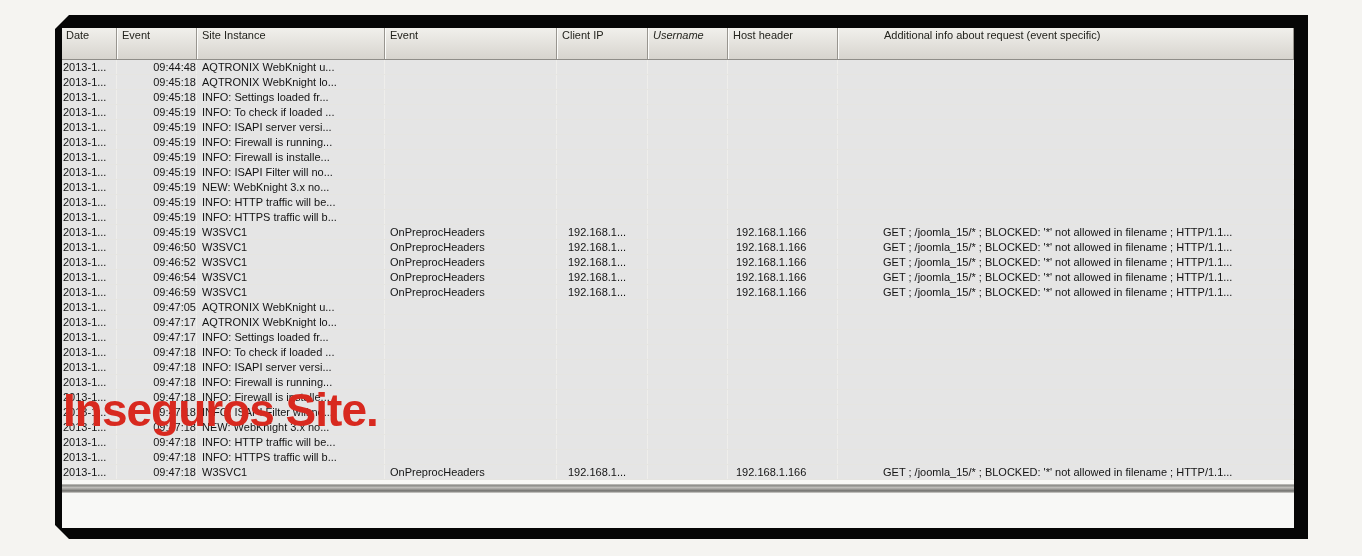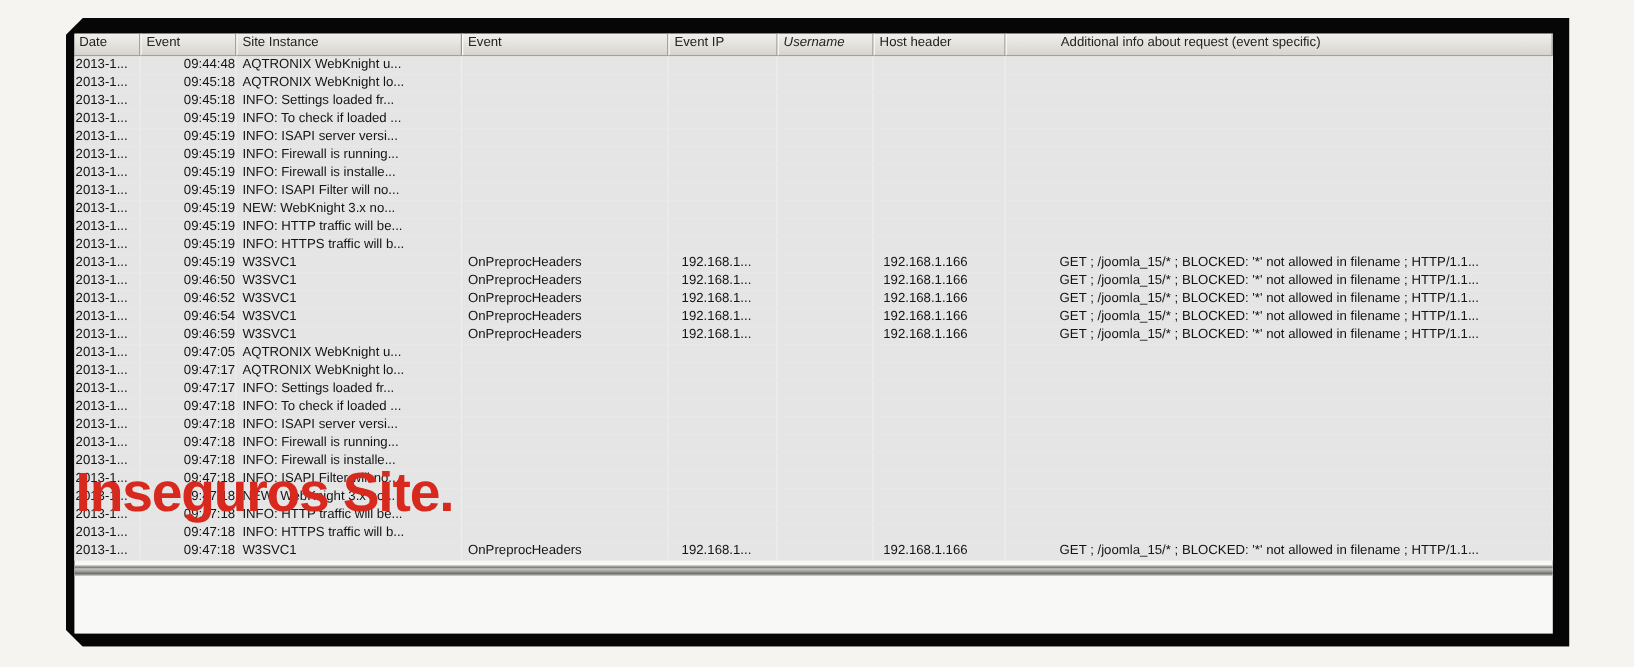--- a/index.html
+++ b/index.html
@@ -22,21 +22,21 @@
   .viewer {
     position: absolute;
     left: 7px; top: 13px;
     width: 1232px; height: 500px;
     background: #f8f8f6;
     overflow: hidden;
   }
 
   .header-row {
     display: flex;
-    height: 19px;
+    height: 32px;
     background: linear-gradient(#f1f0ec, #d7d4ce);
     border-bottom: 1px solid #8f8d88;
     box-shadow: 0 1px 0 #c2c0ba;
   }
   .header-cell {
     flex: none;
     font-size: 11px;
     line-height: 15px;
     color: #23231d;
     padding: 0 4px;
@@ -98,21 +98,21 @@
 </head>
 <body>
 
 <div class="matte">
   <div class="viewer">
     <div class="header-row">
         <div class="header-cell c0">Date</div>
         <div class="header-cell c1">Event</div>
         <div class="header-cell c2">Site Instance</div>
         <div class="header-cell c3">Event</div>
-        <div class="header-cell c4">Event IP</div>
+        <div class="header-cell c4">Client IP</div>
         <div class="header-cell c5">Username</div>
         <div class="header-cell c6">Host header</div>
         <div class="header-cell c7">Additional info about request (event specific)</div>
       </div>
     <div class="rows-area">
         <div class="row">
           <div class="cell c0">2013-1...</div>
           <div class="cell c1">09:44:48</div>
           <div class="cell c2">AQTRONIX WebKnight u...</div>
           <div class="cell c3"></div>

